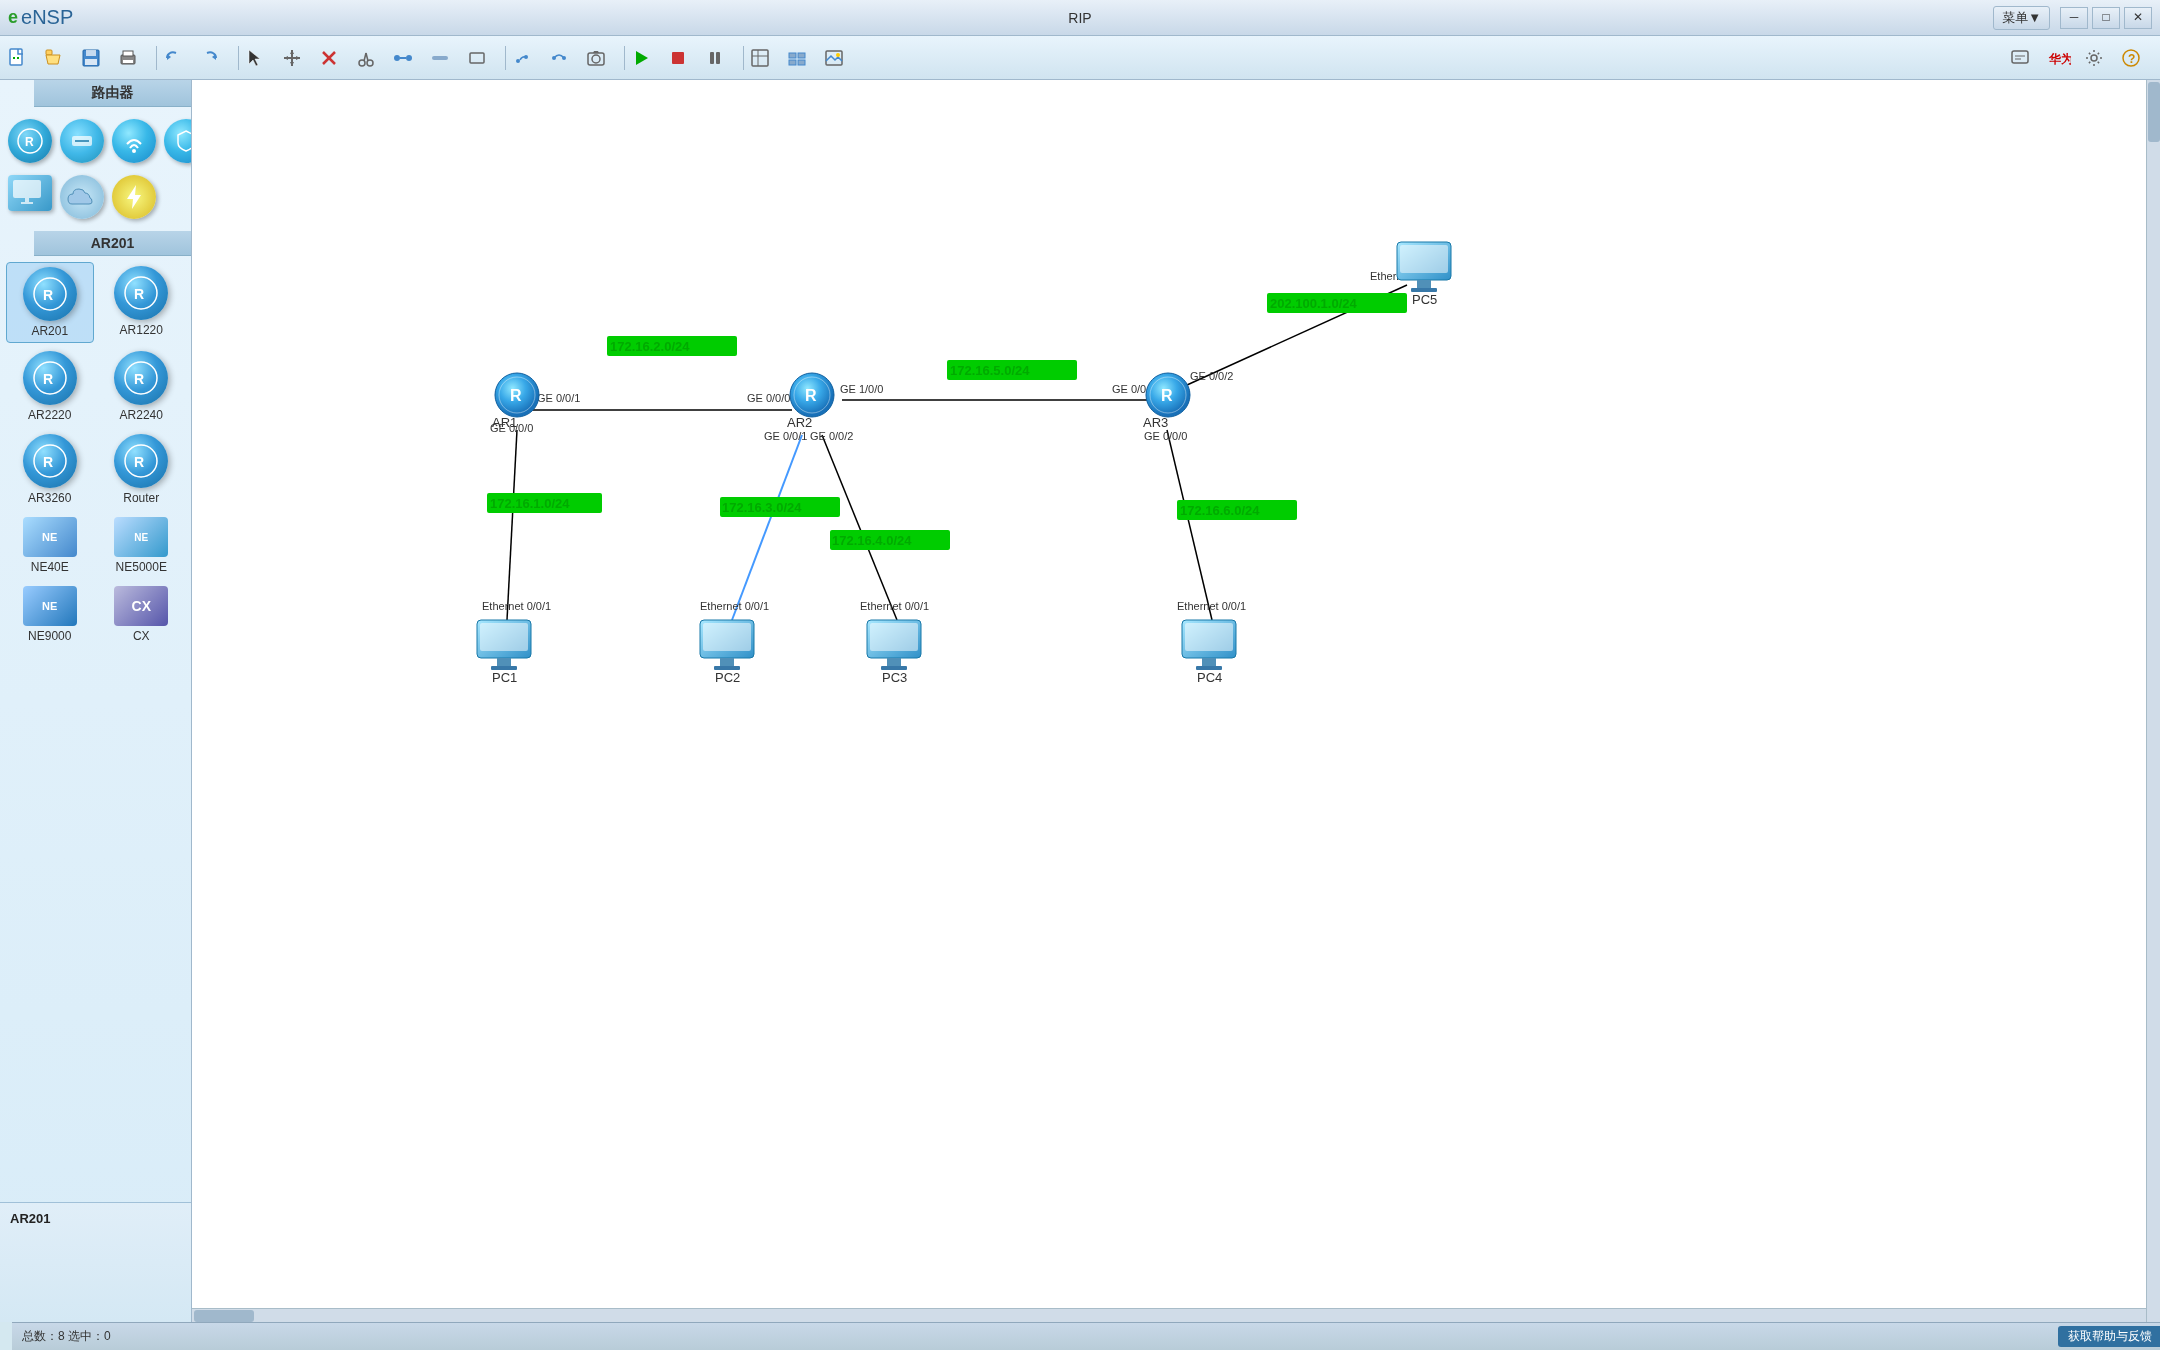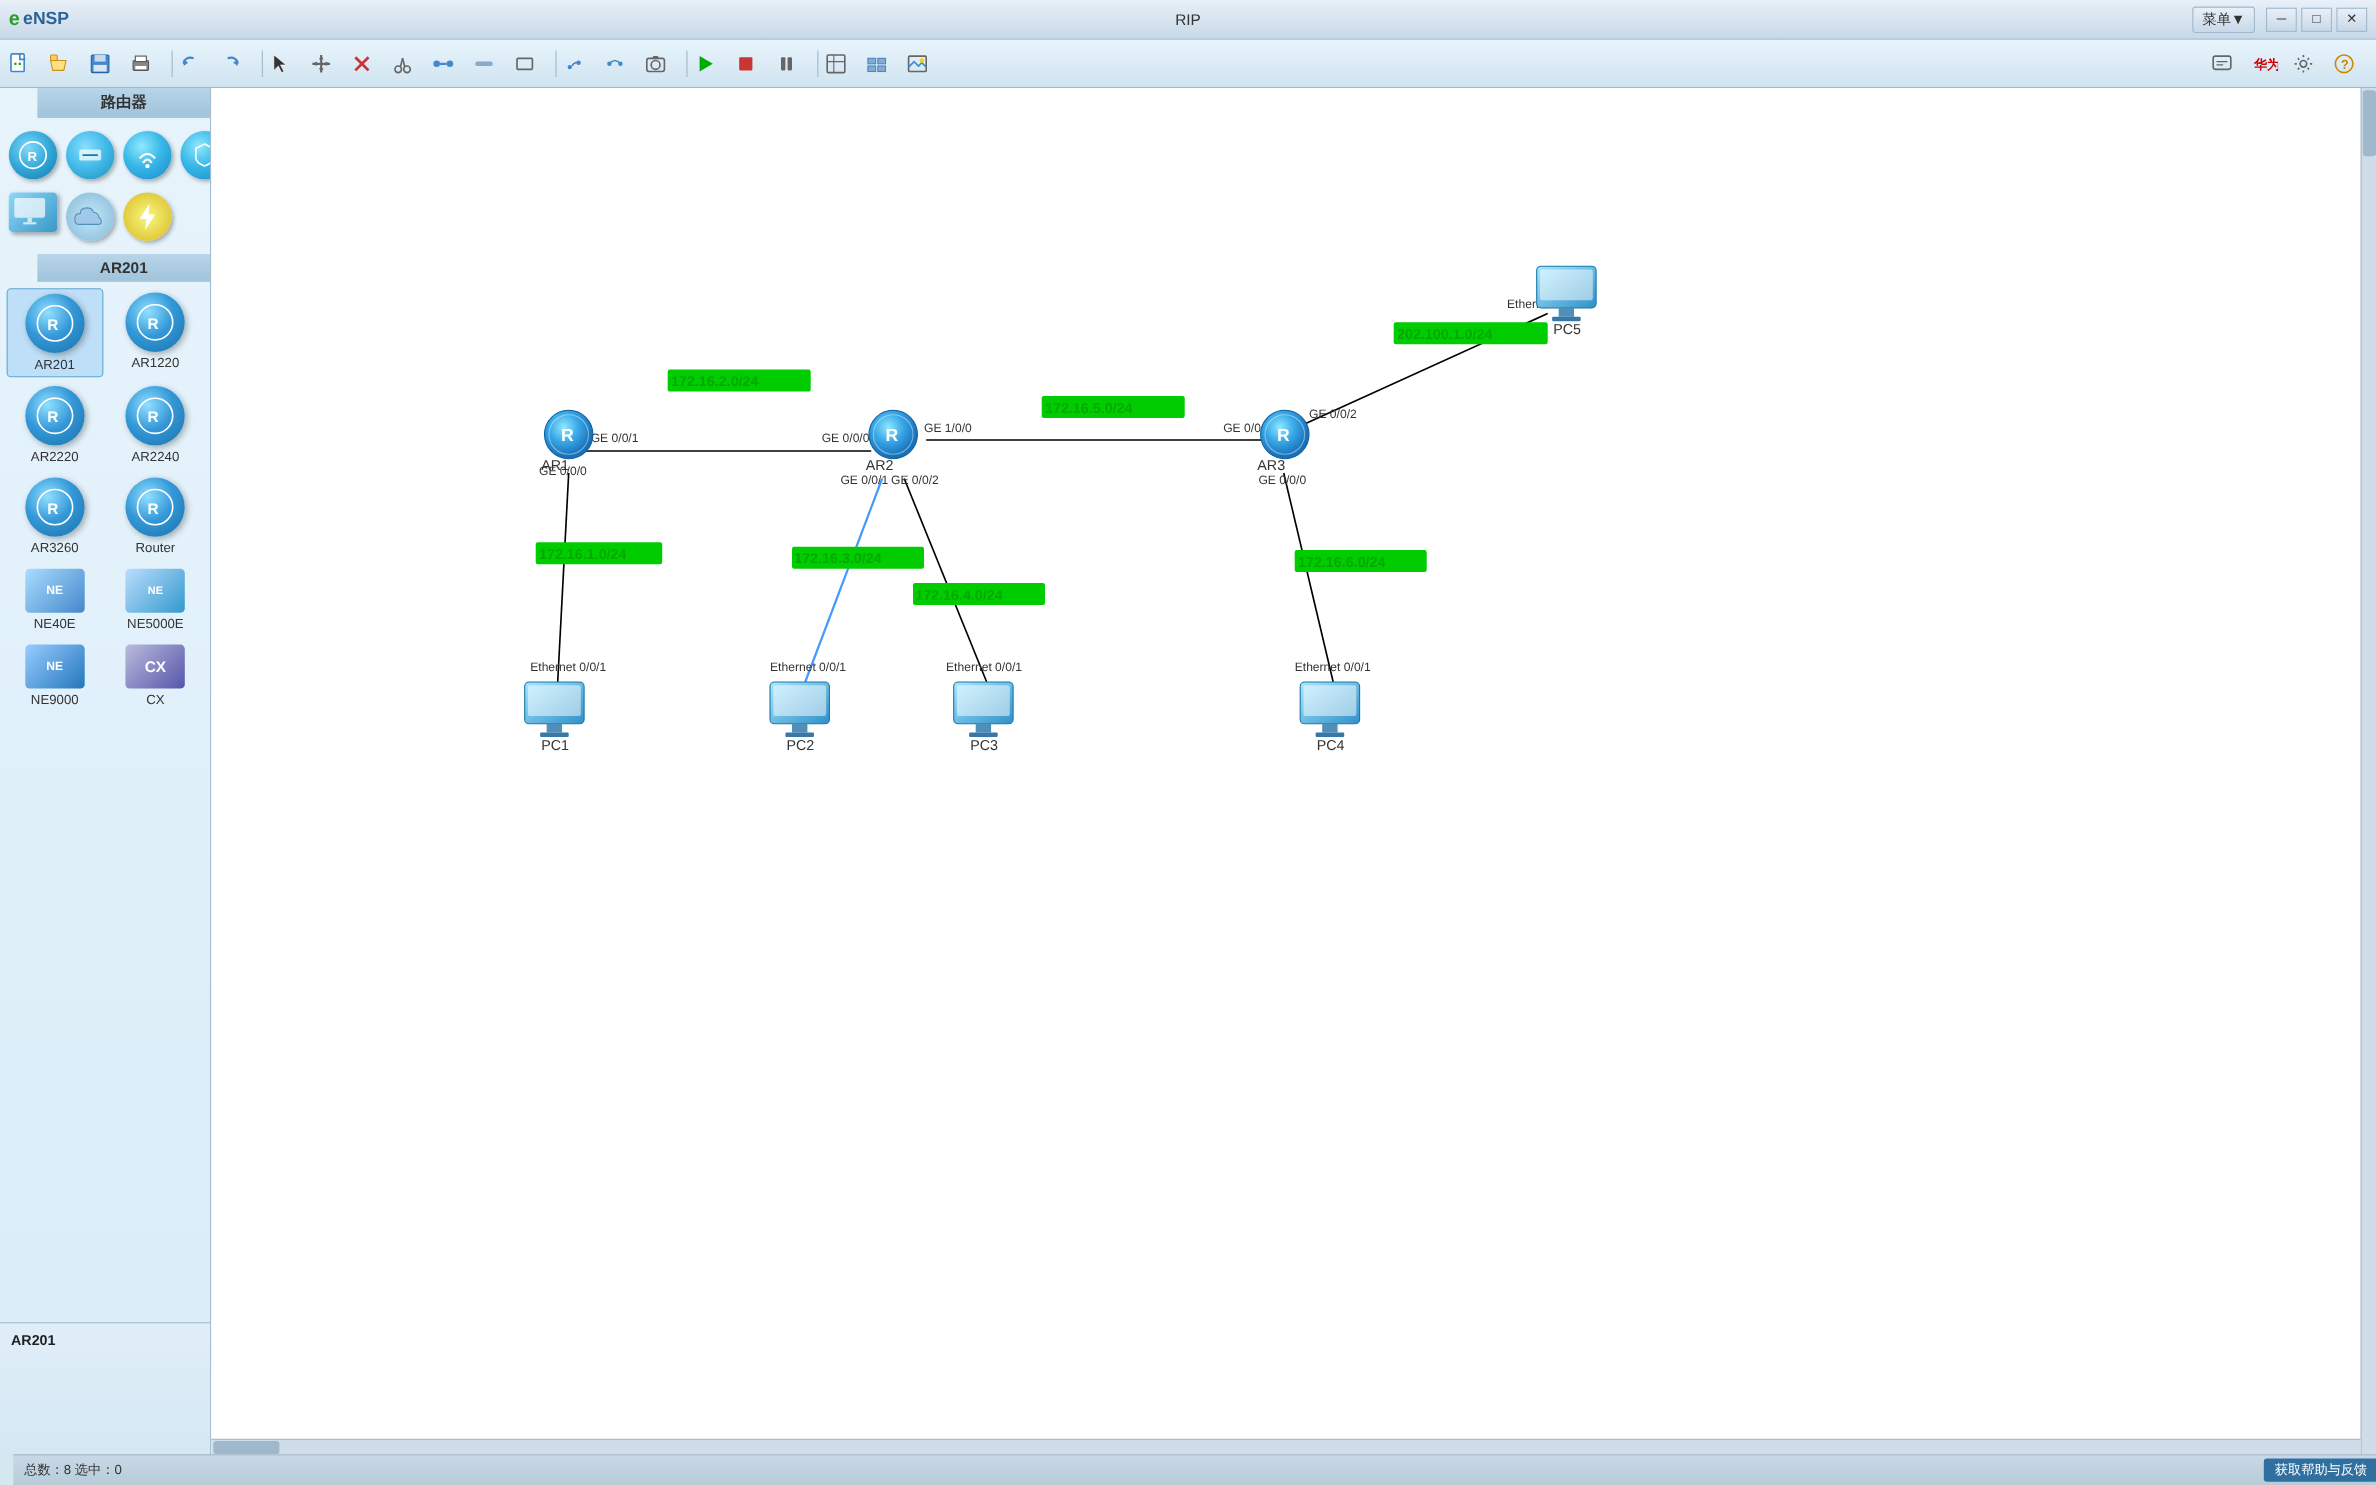--- a/index.html
+++ b/index.html
@@ -319,21 +319,21 @@
       font-size: 11px;
     }
   </style>
 </head>
 <body>
 
 <div id="titlebar">
   <div id="titlebar-left">
     <span style="display:flex;align-items:center;gap:3px;">
       <span style="color:#2a9d2a;font-size:18px;font-weight:bold;">e</span>
-      <span style="color:#2a6496;font-weight:bold;font-size:16px;">eNSP</span>
+      <span style="color:#2a6496;font-weight:normal;font-size:20px;">eNSP</span>
     </span>
   </div>
   <div id="titlebar-center">
     <span>RIP</span>
   </div>
   <div id="titlebar-right">
     <span style="font-size:13px;color:#333;padding:2px 8px;cursor:pointer;border:1px solid #a0b8cc;background:linear-gradient(to bottom,#e8f0f8,#c8d8e8);border-radius:3px;margin-right:6px;">菜单▼</span>
     <div class="title-btn">─</div>
     <div class="title-btn">□</div>
     <div class="title-btn close">✕</div>

